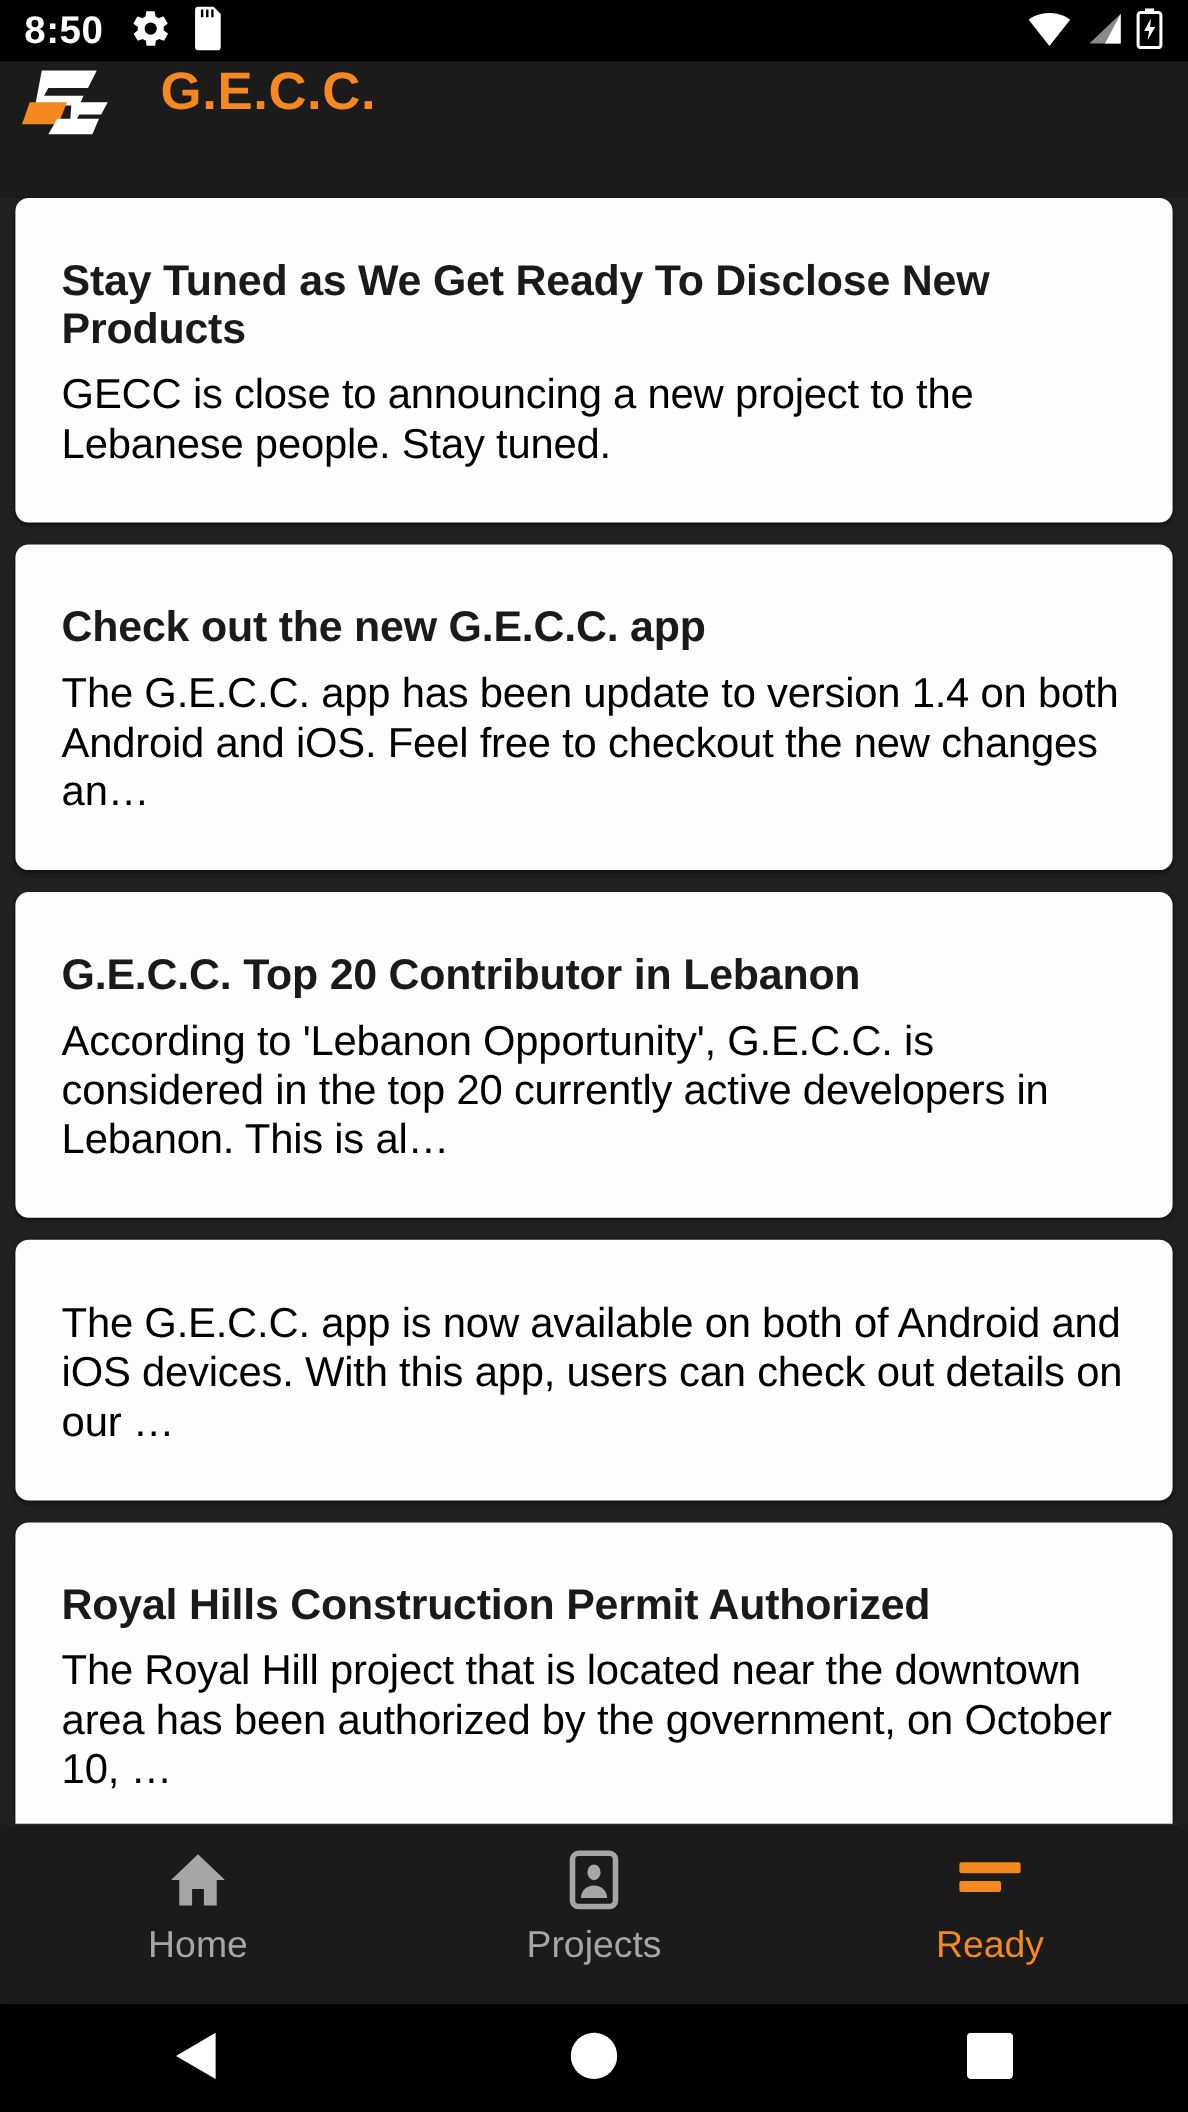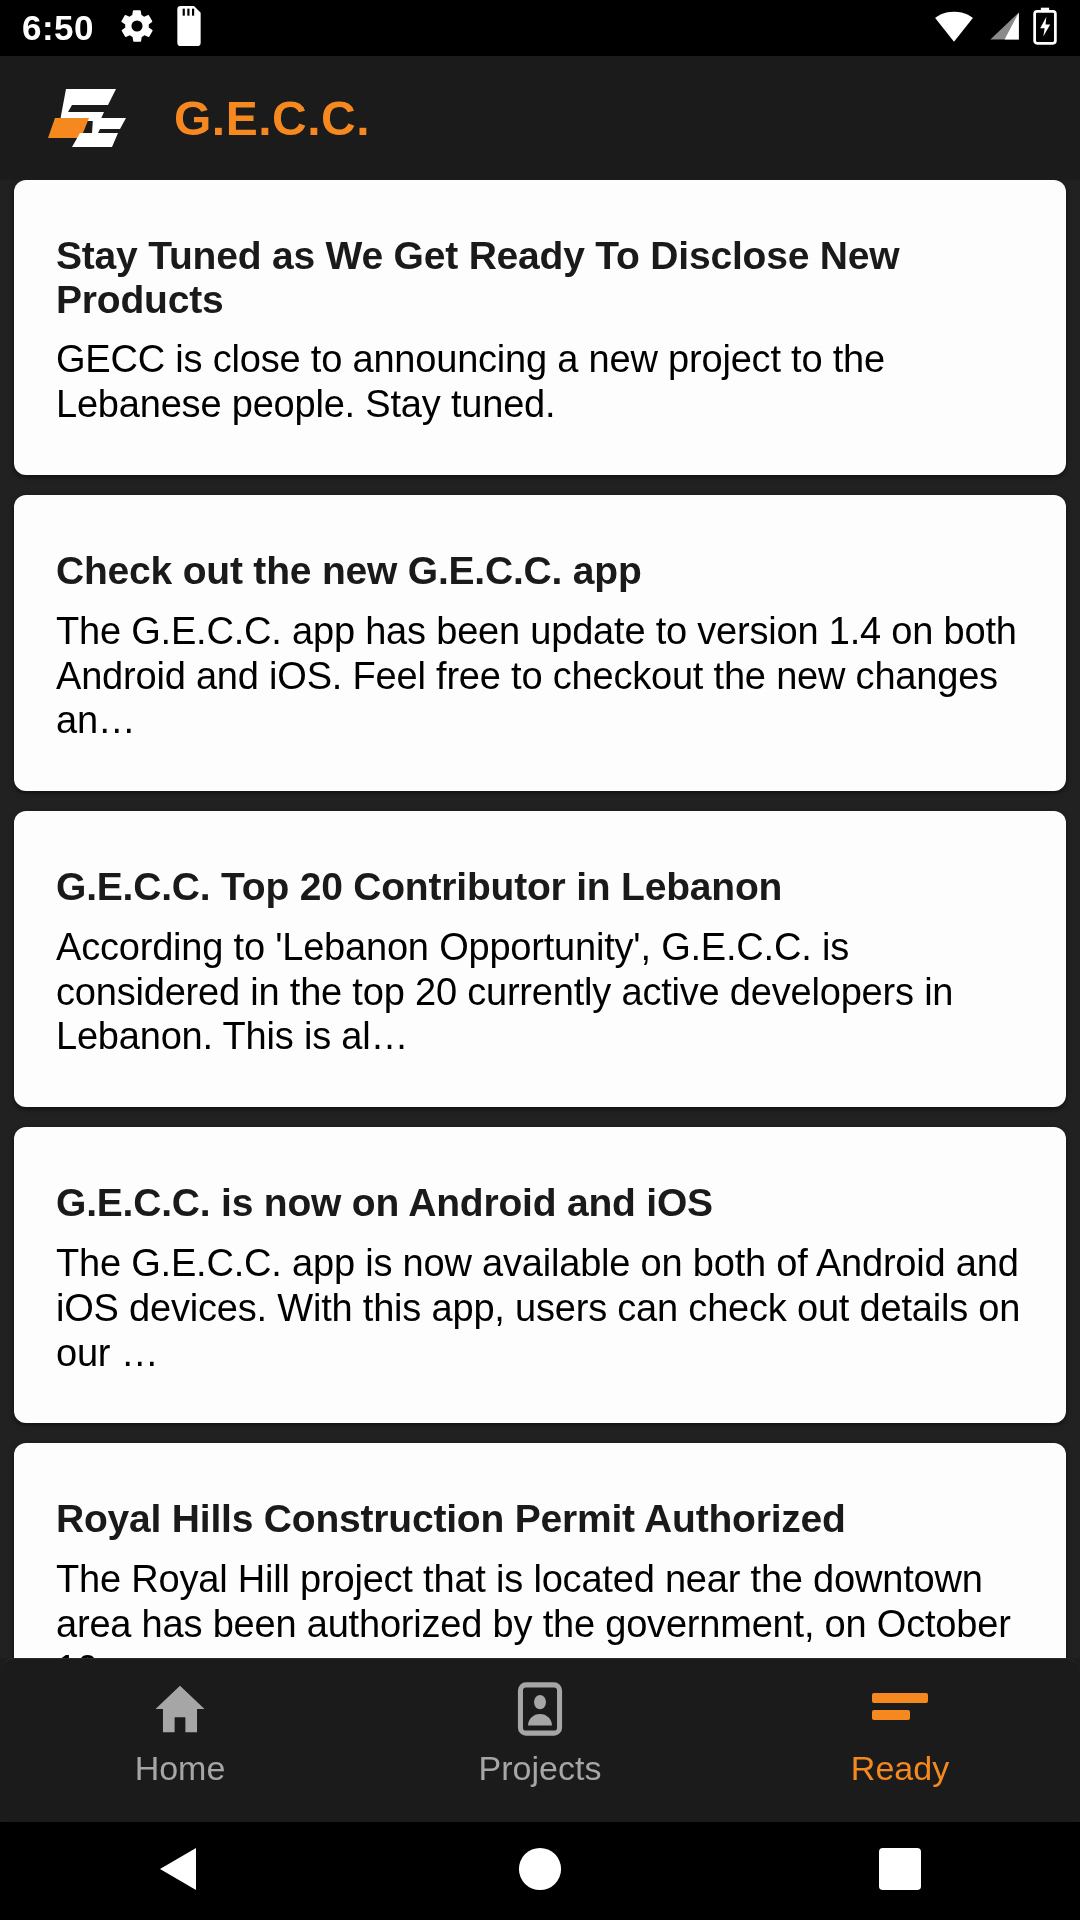--- a/index.html
+++ b/index.html
@@ -17,21 +17,21 @@
     background:#000; display:flex; align-items:center;
     padding:0 22px;
   }
   .sb-clock { color:#fff; font-size:35px; font-weight:700; letter-spacing:0.5px; }
   .sb-left-icons { display:flex; align-items:center; gap:18px; margin-left:24px; }
   .sb-right { margin-left:auto; display:flex; align-items:center; gap:10px; }
 
   
   .appbar {
     position:absolute; top:56px; left:0; width:1080px; height:124px;
-    background:#1b1b1b; display:flex; align-items:center; padding-left:40px;
+    background:#1b1b1b; display:flex; padding-left:12px;
   }
   .logo { width:92px; height:74px; position:relative; }
   .app-title {
     color:#F5881F; font-size:48px; font-weight:700;
     margin-left:42px; letter-spacing:0.5px;
   }
 
   
   .feed {
     position:absolute; top:180px; left:0; width:1080px; height:1478px;
@@ -74,21 +74,21 @@
     background:#000; display:flex; align-items:center;
   }
   .sysnav > div { flex:1; display:flex; align-items:center; justify-content:center; }
 </style>
 </head>
 <body>
 
 <div id="screen">
 
   <div class="statusbar">
-    <span class="sb-clock">6:50</span>
+    <span class="sb-clock">8:50</span>
     <div class="sb-left-icons">
       <span>
         <svg width="38" height="38" viewBox="0 0 24 24" fill="#ffffff">
           <path d="M19.4 13a7.8 7.8 0 0 0 0-2l2.1-1.6a.5.5 0 0 0 .1-.6l-2-3.5a.5.5 0 0 0-.6-.2l-2.5 1a7.6 7.6 0 0 0-1.7-1l-.4-2.6a.5.5 0 0 0-.5-.4h-4a.5.5 0 0 0-.5.4l-.4 2.6a7.6 7.6 0 0 0-1.7 1l-2.5-1a.5.5 0 0 0-.6.2l-2 3.5a.5.5 0 0 0 .1.6L4.6 11a7.8 7.8 0 0 0 0 2l-2.1 1.6a.5.5 0 0 0-.1.6l2 3.5c.1.2.4.3.6.2l2.5-1c.5.4 1.1.8 1.7 1l.4 2.6c0 .3.2.4.5.4h4c.3 0 .5-.1.5-.4l.4-2.6c.6-.2 1.2-.6 1.7-1l2.5 1c.2.1.5 0 .6-.2l2-3.5a.5.5 0 0 0-.1-.6L19.4 13zM12 15.5A3.5 3.5 0 1 1 15.5 12 3.5 3.5 0 0 1 12 15.5z"></path>
         </svg>
       </span>
       <span>
         <svg width="30" height="40" viewBox="0 0 18 24" fill="#ffffff">
           <path d="M4 0h8l4 4v18a2 2 0 0 1-2 2H4a2 2 0 0 1-2-2V2a2 2 0 0 1 2-2z"></path>
           <rect x="5.2" y="1.6" width="1.3" height="4.2" fill="#000"></rect>
@@ -141,21 +141,20 @@
       <div class="card-title">Check out the new G.E.C.C. app</div>
       <div class="card-body">The G.E.C.C. app has been update to version 1.4 on both Android and iOS. Feel free to checkout the new changes an…</div>
     </div>
 
     <div class="card">
       <div class="card-title">G.E.C.C. Top 20 Contributor in Lebanon</div>
       <div class="card-body">According to 'Lebanon Opportunity', G.E.C.C. is considered in the top 20 currently active developers in Lebanon. This is al…</div>
     </div>
 
     <div class="card">
-      <div class="card-title">G.E.C.C. is now on Android and iOS</div>
       <div class="card-body">The G.E.C.C. app is now available on both of Android and iOS devices. With this app, users can check out details on our …</div>
     </div>
 
     <div class="card">
       <div class="card-title">Royal Hills Construction Permit Authorized</div>
       <div class="card-body">The Royal Hill project that is located near the downtown area has been authorized by the government, on October 10, …</div>
     </div>
 
   </div>
 

